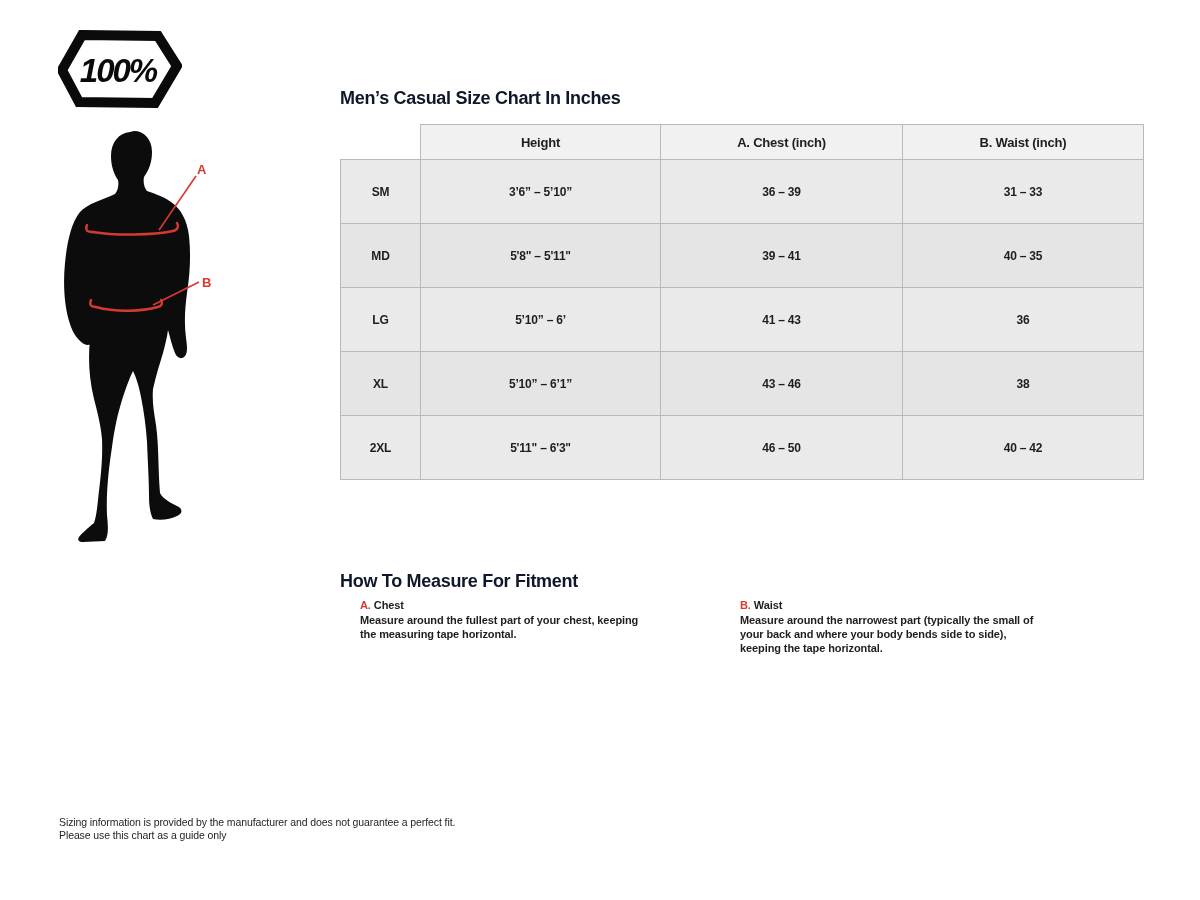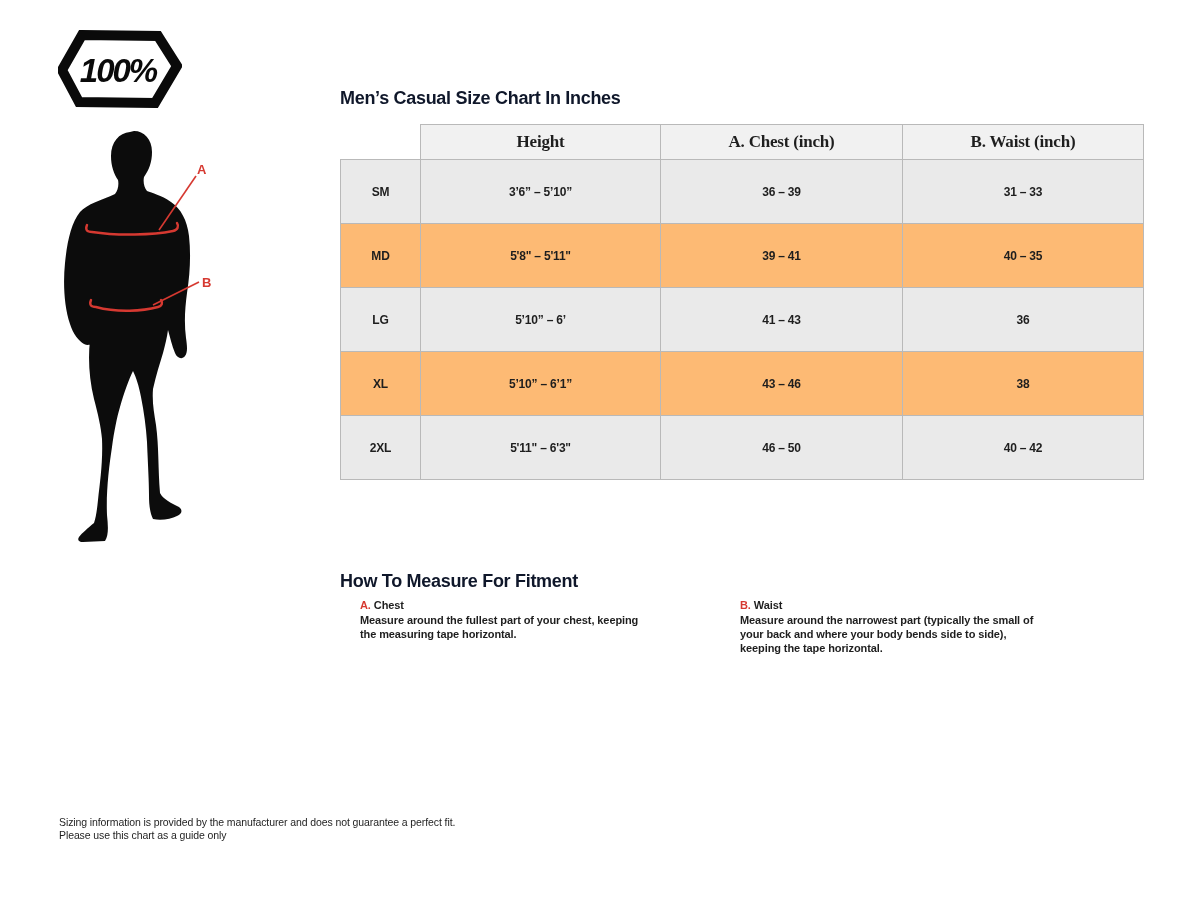--- a/index.html
+++ b/index.html
@@ -24,25 +24,25 @@
   table.size-table{border-collapse:collapse;table-layout:fixed;width:803px;}
   .size-table col.c-size{width:80px;}
   .size-table col.c-height{width:240px;}
   .size-table col.c-chest{width:242px;}
   .size-table col.c-waist{width:241px;}
   .size-table th,.size-table td{
     border:1px solid #b9b9b9;text-align:center;vertical-align:middle;
     letter-spacing:-0.2px;
   }
   .size-table thead th{
-    height:32px;background:#f1f1f1;font-size:17px;font-weight:bold;font-family:Liberation Serif, serif;
+    height:32px;background:#f1f1f1;font-size:13px;font-weight:bold;
   }
   .size-table thead th.corner{border:none;background:transparent;}
   .size-table tbody th,.size-table tbody td{
-    height:61px;font-size:12px;font-weight:bold;background:#fdba74;
+    height:61px;font-size:12px;font-weight:bold;background:#e5e5e5;
   }
   .size-table tbody tr.shaded th,.size-table tbody tr.shaded td{background:#eaeaea;}
 
   
   .howto-item{font-size:11px;line-height:14px;letter-spacing:-0.1px;margin-left:20px;}
   .howto-item .item-head{font-weight:bold;margin-bottom:1px;}
   .howto-item .letter{color:#d63931;font-weight:bold;}
   .howto-item p{margin:1px 0 0 0;font-weight:bold;}
   .howto-a{left:340px;top:598px;width:296px;}
   .howto-b{left:720px;top:598px;width:300px;}

